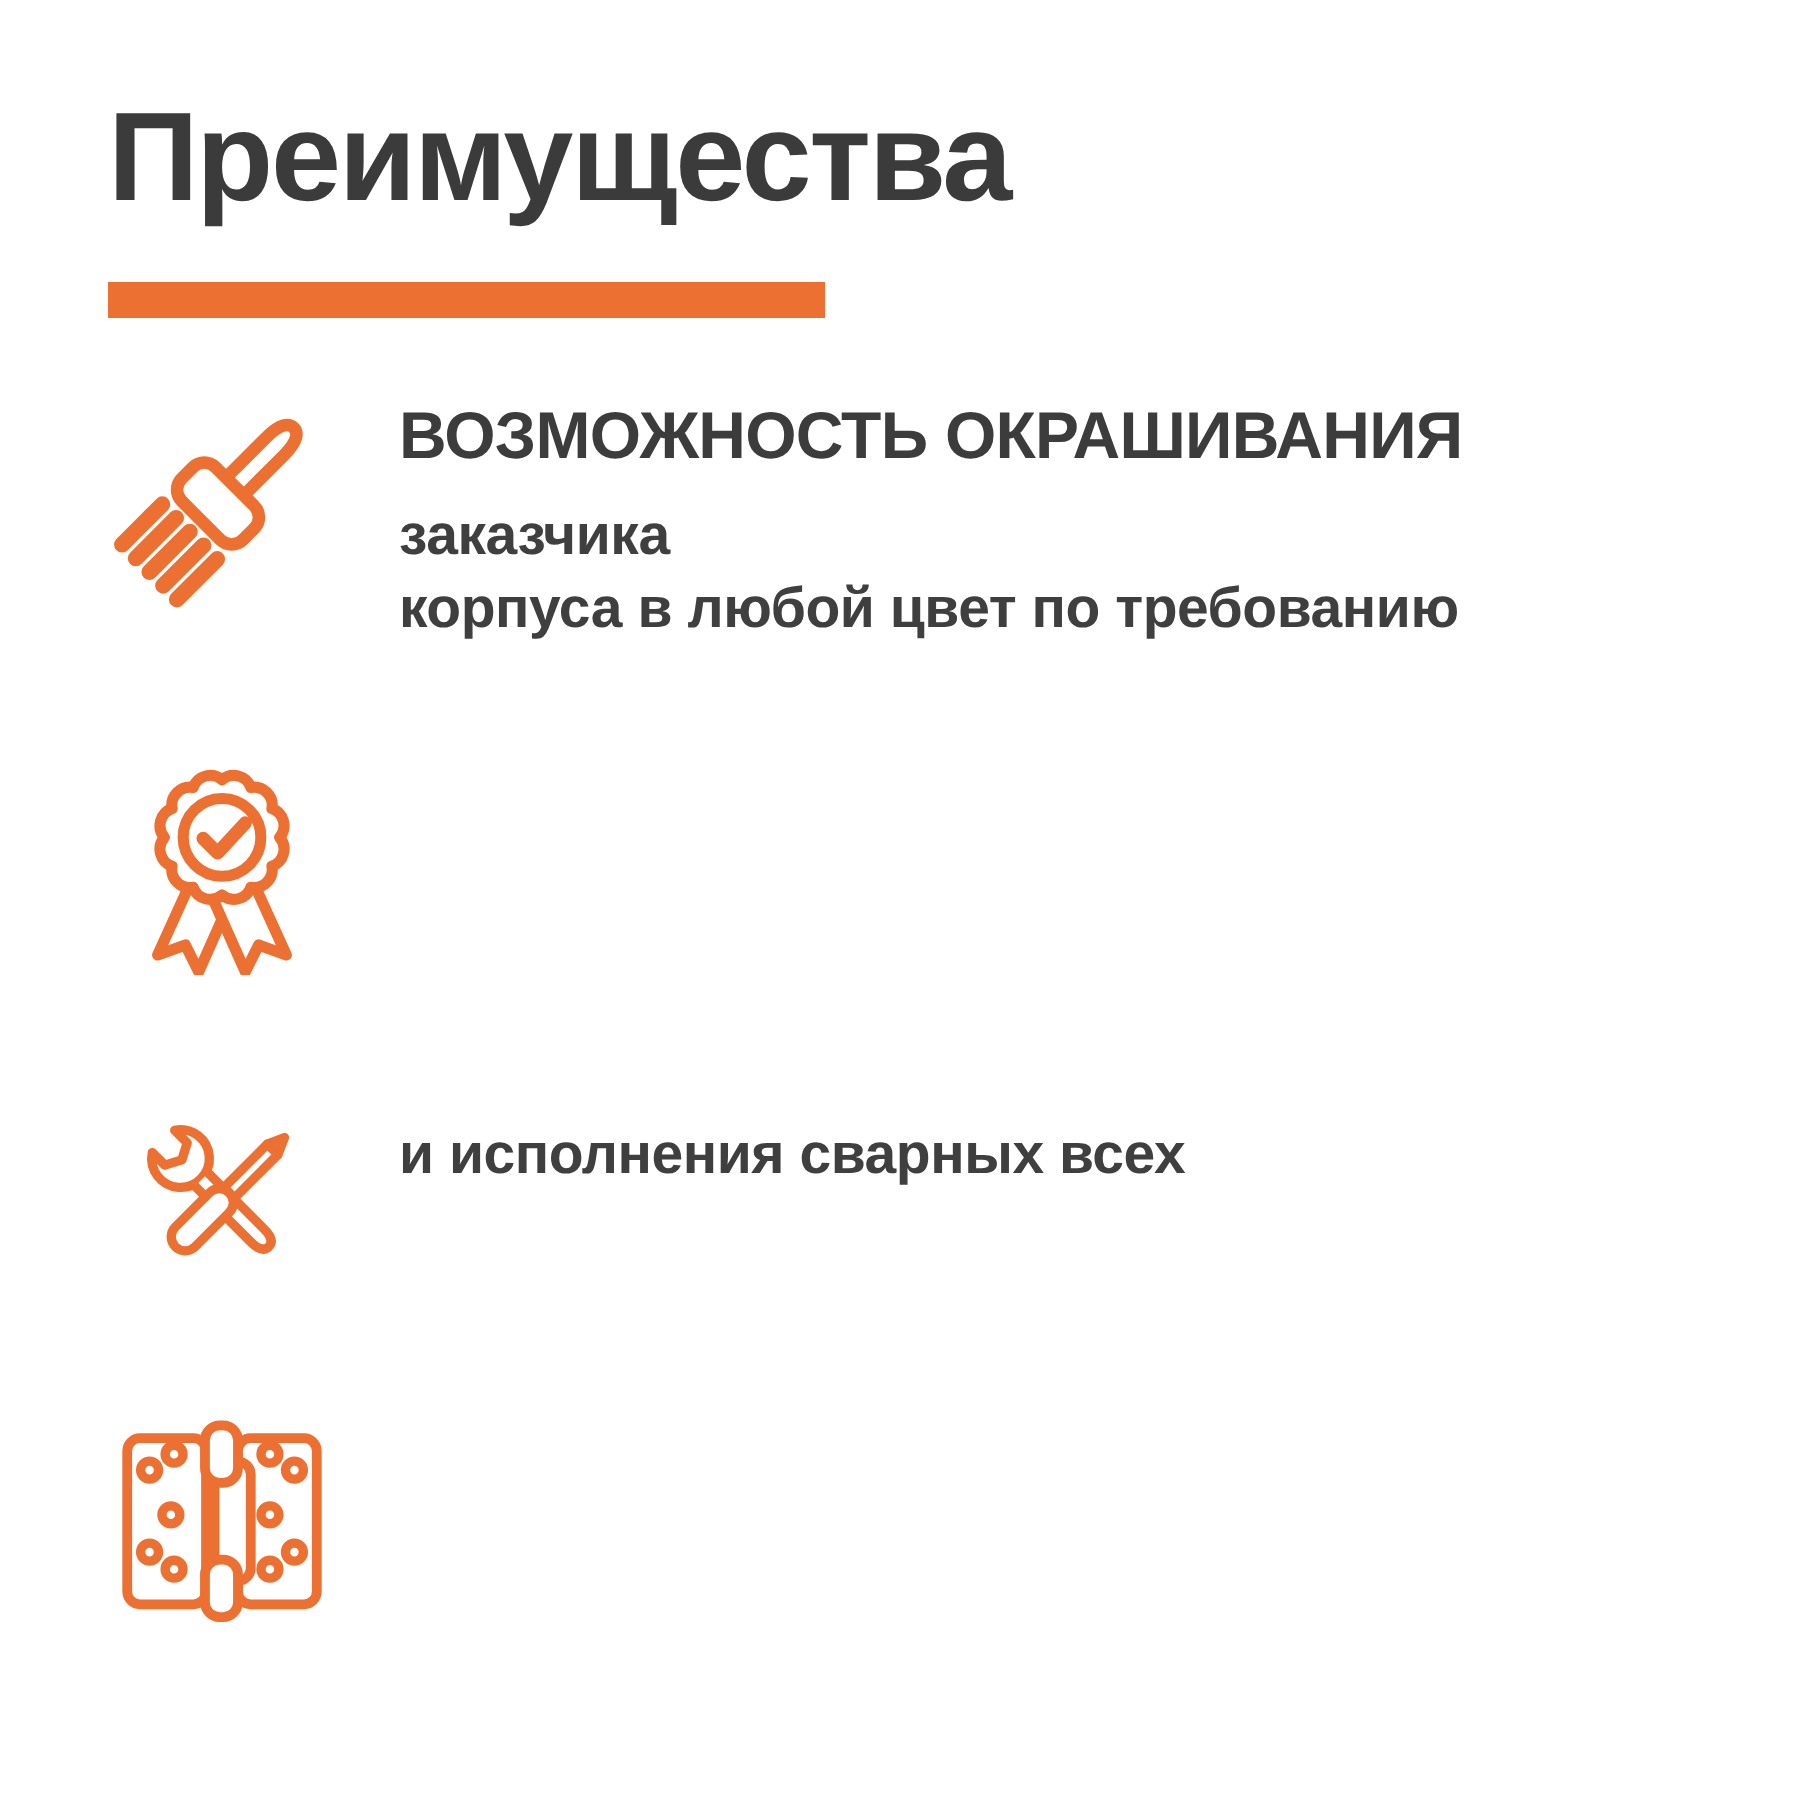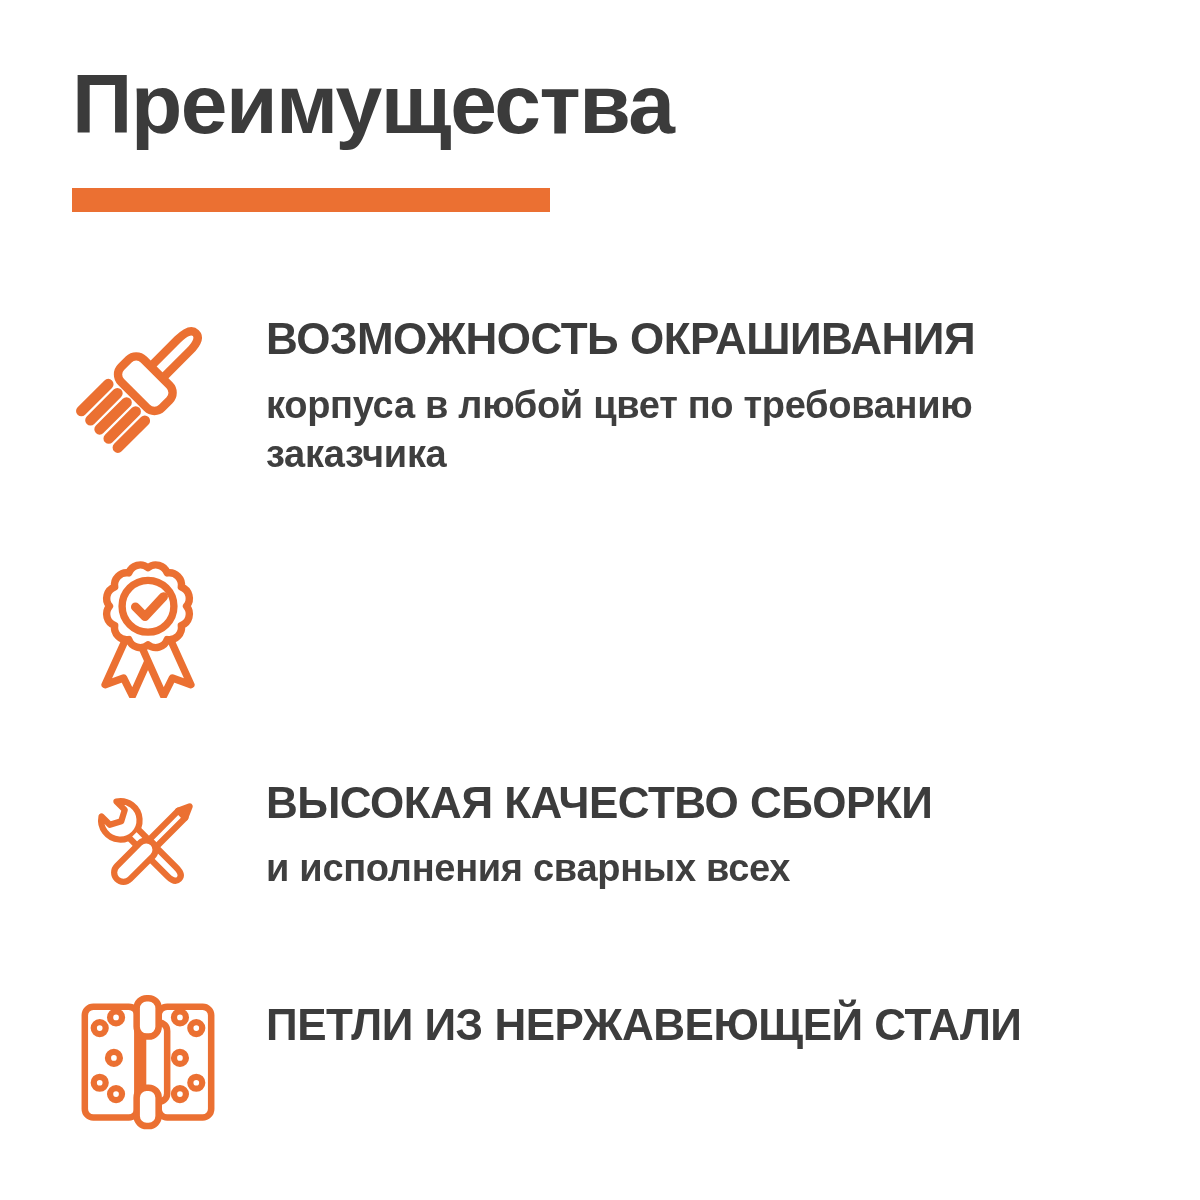--- a/index.html
+++ b/index.html
@@ -1,21 +1,21 @@
 <!DOCTYPE html>
 <html><head>
 <meta charset="utf-8">
 <style>
   * { margin:0; padding:0; box-sizing:border-box; }
   html,body { width:1200px; height:1200px; background:#ffffff; overflow:hidden; }
   body { font-family:"Liberation Sans","DejaVu Sans",sans-serif; color:#3d3d3d; }
   .page { width:1172px; height:1200px; padding:58px 70px 13px 72px; }
   .title { font-size:84px; font-weight:700; letter-spacing:-1.5px; color:#3b3b3b; line-height:1.1; }
   .accent-bar { width:478px; height:24px; background:#EB7032; margin-top:38px; }
-  .sections { margin-top:96px; }
+  .sections { margin-top:48px; }
   .row { display:flex; align-items:flex-start; }
   .row + .row { margin-top:70px; }
   .icon-box { width:152px; height:152px; flex-shrink:0; display:flex; align-items:flex-start; justify-content:center; }
   .icon-box.center { align-items:center; }
   .texts { margin-left:42px; padding-top:6px; }
   .sec-title { font-size:44px; font-weight:700; letter-spacing:-0.5px; color:#3c3c3c; line-height:1.15; }
   .sec-body { font-size:38px; font-weight:600; color:#3f3f3f; line-height:1.3; margin-top:16px; letter-spacing:-0.3px; }
   svg { display:block; }
 </style>
 </head>
@@ -38,22 +38,22 @@
             <line x1="41.5" y1="68" x2="41.5" y2="93" stroke-width="7"></line>
             <line x1="50" y1="68" x2="50" y2="93" stroke-width="7"></line>
             <line x1="58.5" y1="68" x2="58.5" y2="93" stroke-width="7"></line>
             <line x1="67" y1="68" x2="67" y2="93" stroke-width="7"></line>
           </g>
         </svg>
       </div>
       <div class="texts">
         <div class="sec-title">ВОЗМОЖНОСТЬ ОКРАШИВАНИЯ</div>
         <div class="sec-body">
+          <div>заказчика</div>
           <div>корпуса в любой цвет по требованию</div>
-          <div>заказчика</div>
         </div>
       </div>
     </div>
 
     <div class="row">
       <div class="icon-box">
         <svg viewBox="0 0 100 100" width="148" height="148">
           <g stroke="#EB7032" fill="none" stroke-width="5" stroke-linecap="round" stroke-linejoin="round">
             <path d="M36,58 L21,91 L33.5,86.5 L39.5,98.5 L54,66" fill="#ffffff"></path>
             <path d="M64,58 L79,91 L66.5,86.5 L60.5,98.5 L46,66" fill="#ffffff"></path>
@@ -81,21 +81,20 @@
             <path d="M45,34.5 L45,77 Q45,85.5 50,85.5 Q55,85.5 55,77 L55,34.5" fill="#ffffff"></path>
           </g>
           <g transform="rotate(45 50 50)" stroke="#EB7032" fill="none" stroke-width="5" stroke-linecap="round" stroke-linejoin="round">
             <path d="M46,11.5 L50,2.5 L54,11.5" fill="#ffffff"></path>
             <rect x="46" y="11.5" width="8" height="33" fill="#ffffff"></rect>
             <rect x="42.5" y="44.5" width="15" height="41" rx="7.5" fill="#ffffff"></rect>
           </g>
         </svg>
       </div>
       <div class="texts">
-        <div class="sec-title">ВЫСОКАЯ КАЧЕСТВО СБОРКИ</div>
         <div class="sec-body">
           <div>и исполнения сварных всех</div>
         </div>
       </div>
     </div>
 
     <div class="row">
       <div class="icon-box">
         <svg viewBox="0 0 100 100" width="142" height="142">
           <g stroke="#EB7032" fill="none" stroke-width="4.6" stroke-linecap="round" stroke-linejoin="round">
@@ -113,18 +112,17 @@
               <circle cx="84" cy="62.5" r="4.2"></circle>
               <circle cx="72.5" cy="70.5" r="4.2"></circle>
             </g>
             <rect x="46.5" y="20" width="17" height="56" rx="6" fill="#ffffff"></rect>
             <rect x="42" y="3" width="15.5" height="27" rx="7" fill="#ffffff"></rect>
             <rect x="42" y="66" width="15.5" height="27" rx="7" fill="#ffffff"></rect>
           </g>
         </svg>
       </div>
       <div class="texts">
-        <div class="sec-title">ПЕТЛИ ИЗ НЕРЖАВЕЮЩЕЙ СТАЛИ</div>
       </div>
     </div>
 
   </div>
 </div>
 
 </body></html>

